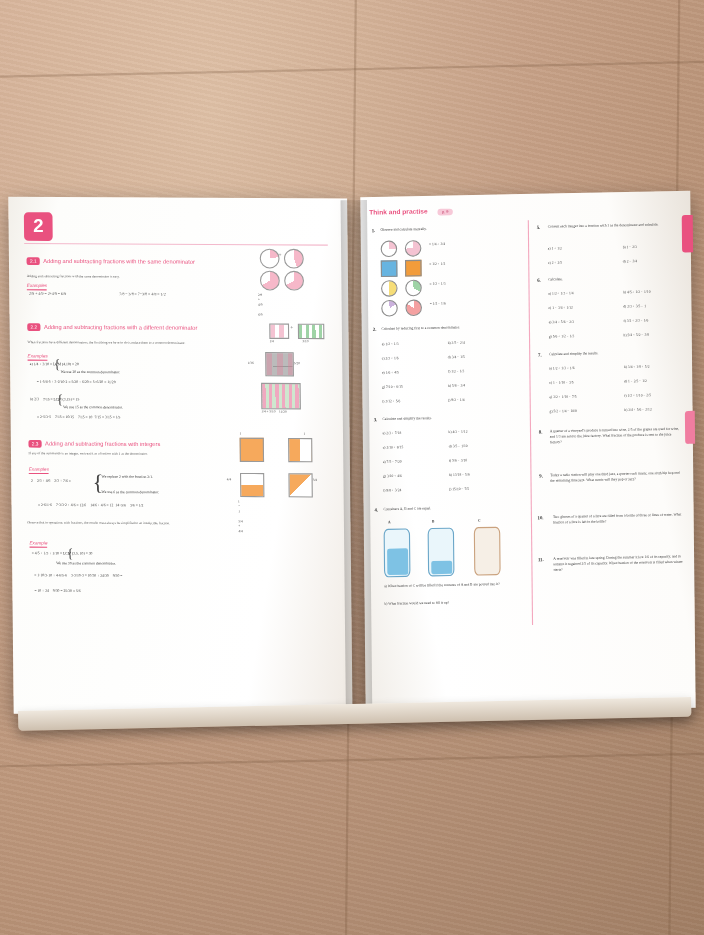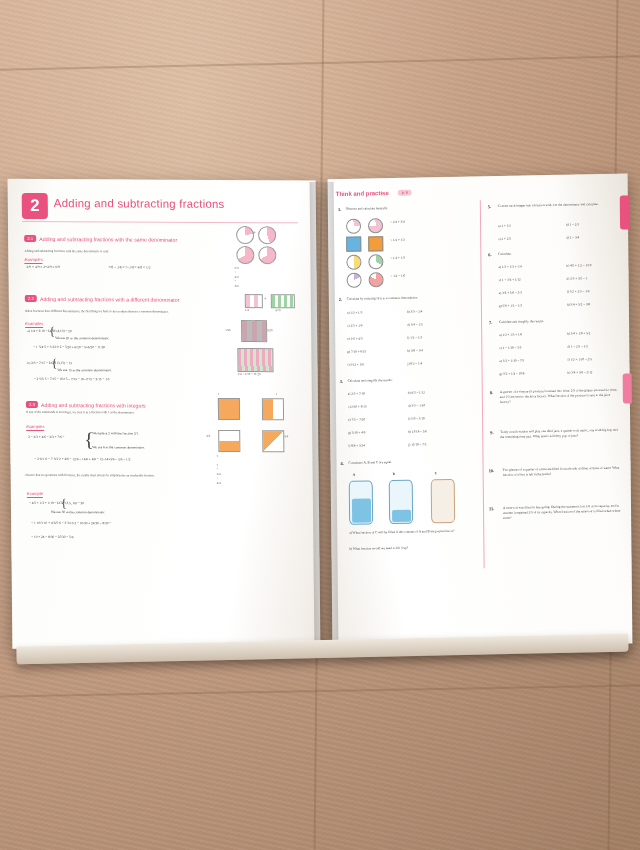--- a/index.html
+++ b/index.html
@@ -99,21 +99,20 @@
     <div class="floor-line fl2"></div>
     <div class="floor-line fl3"></div>
     <div class="floor-line fl4"></div>
   </div>
 
   <div class="book">
 
     <div class="page page-left">
 
       <div class="chapnum">2</div>
-      <div class="chaptitle">Adding and subtracting fractions</div>
       <div class="hrule"></div>
 
       <div class="sec" style="left:16px;top:50px;">
         <span class="num">2.1</span><span class="txt" style="max-width:150px;">Adding and subtracting fractions with the same denominator</span>
       </div>
       <div class="tiny" style="position:absolute;left:16px;top:70px;width:170px;">Adding and subtracting fractions with the same denominator is easy.</div>
       <div class="exh underline" style="left:16px;top:78px;">Examples</div>
       <div class="math" style="left:18px;top:86px;">2/9 + 4/9 = 2+4/9 = 6/9</div>
       <div class="math" style="left:100px;top:86px;">7/8 − 3/8 = 7−3/8 = 4/8 = 1/2</div>
 

